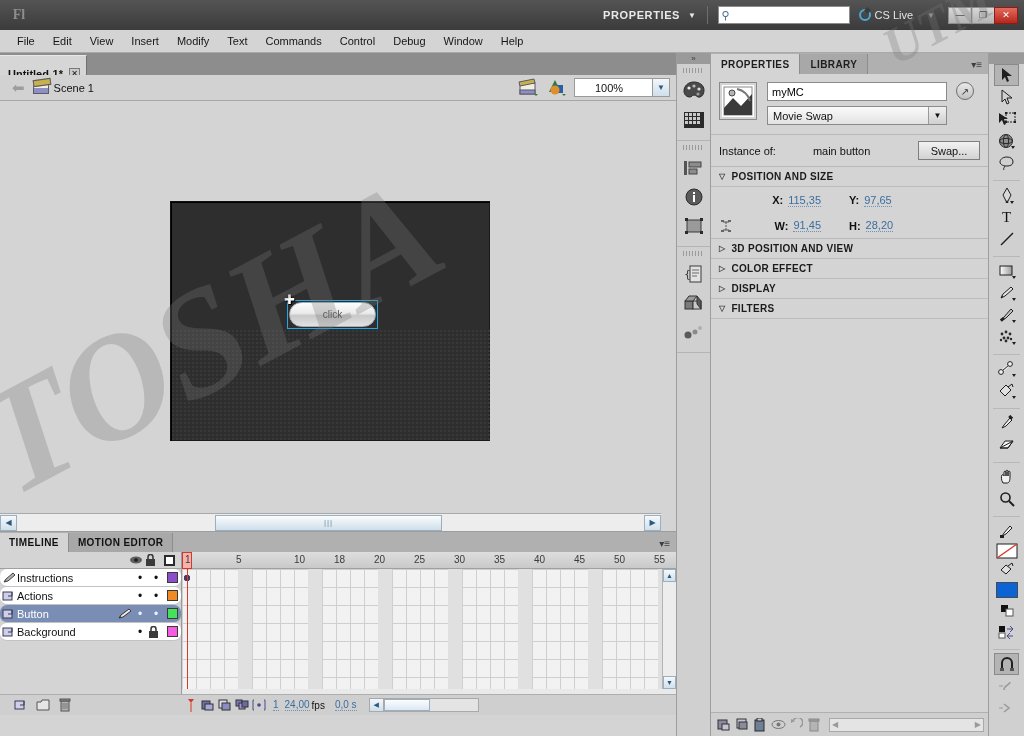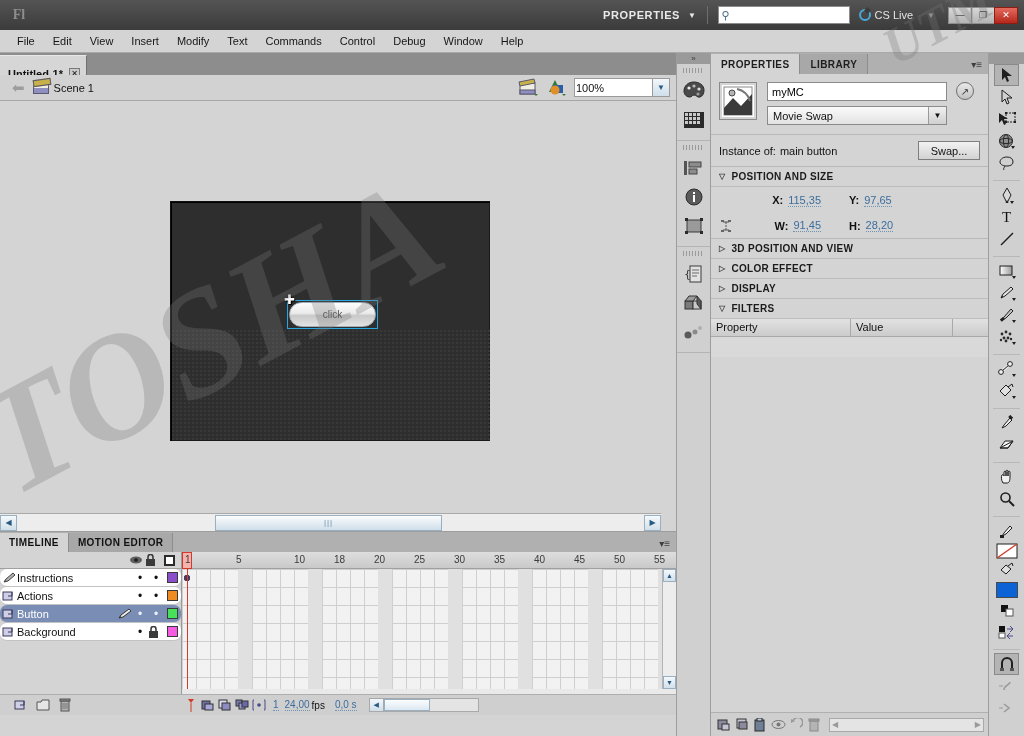--- a/index.html
+++ b/index.html
@@ -91,21 +91,21 @@
     position:relative;margin-right:5px;
   }
   .clap:before{content:"";position:absolute;top:-3px;left:-1px;width:16px;height:5px;
     background:#c8b14a;border:1px solid #5a5a6e;transform:rotate(-8deg);}
   .clap:after{content:"";position:absolute;bottom:0;left:0;width:100%;height:5px;background:#8f8fc0;}
   #scenebar .scene-label{font-size:11px;}
   #scenebar-right{ margin-left:auto; display:flex; align-items:center; padding-right:6px; }
   .icon-btn{ width:20px;height:19px; margin-right:8px; position:relative;}
   #zoom-combo{
     width:96px;height:19px;background:#fff;border:1px solid #9a9a9a;
-    display:flex;align-items:center;padding-left:1px;font-size:11px;
+    display:flex;align-items:center;padding-left:20px;font-size:11px;
   }
   #zoom-combo .dd{
     margin-left:auto;width:17px;height:17px;
     background:linear-gradient(#f2f7fb,#cfdfeb);border-left:1px solid #9a9a9a;
     display:flex;align-items:center;justify-content:center;color:#2b5a80;font-size:8px;
   }
 
   
   #stage-wrap {
     position:absolute; left:0; top:101px; width:676px; height:412px;
@@ -229,21 +229,21 @@
   #sym-type{
     margin-top:5px;width:180px;height:19px;border:1px solid #8a8a8a;
     background:linear-gradient(#fbfbfb,#e2e2e2);
     display:flex;align-items:center;padding-left:5px;font-size:11px;
   }
   #sym-type .dd{
     margin-left:auto;width:18px;height:17px;border-left:1px solid #9a9a9a;
     background:linear-gradient(#f0f0f0,#d0d0d0);
     display:flex;align-items:center;justify-content:center;font-size:8px;
   }
-  #inst-of{ display:flex;align-items:center;padding:6px 8px; }
+  #inst-of{ display:flex;align-items:center;padding:6px 8px;gap:33px; }
   #inst-of .lbl{font-size:11px;}
   #inst-of .val{font-size:11px;margin-left:4px;}
   #swap-btn{
     margin-left:auto;width:62px;height:19px;border:1px solid #7e7e7e;
     background:linear-gradient(#f2f2f2,#d2d2d2);
     display:flex;align-items:center;justify-content:center;font-size:11px;
   }
   .sect-hdr{
     height:20px;display:flex;align-items:center;padding-left:8px;
     font-size:10px;font-weight:bold;letter-spacing:.3px;color:#1b1b1b;
@@ -695,28 +695,20 @@
   </div>
   <div class="sect-hdr">
     <span class="tri">▷</span>
     <span>DISPLAY</span>
   </div>
   <div class="sect-hdr">
     <span class="tri">▽</span>
     <span>FILTERS</span>
   </div>
 
-  <div id="filters-table">
-    <div class="thead">
-      <div class="th p">Property</div>
-      <div class="th v">Value</div>
-      <div class="th"></div>
-    </div>
-    <div class="tbody"></div>
-  </div>
 
   <div id="props-footer">
     <div class="fb">
       <svg width="14" height="13" viewBox="0 0 14 13">
           <rect x="1" y="2" width="9" height="9" fill="#8a8a9c" stroke="#333"></rect>
           <rect x="5" y="6" width="7" height="6" fill="#c4c4d4" stroke="#333"></rect>
         </svg>
     </div>
     <div class="fb">
       <svg width="14" height="13" viewBox="0 0 14 13">

